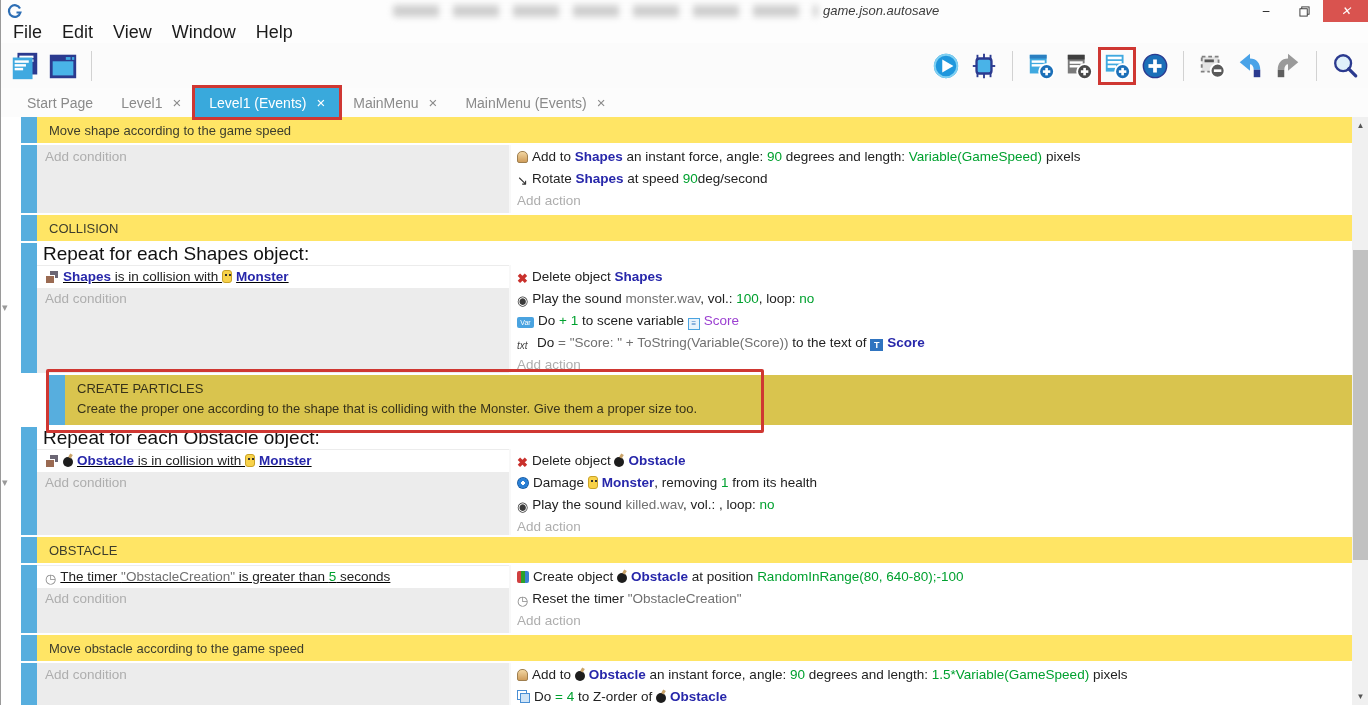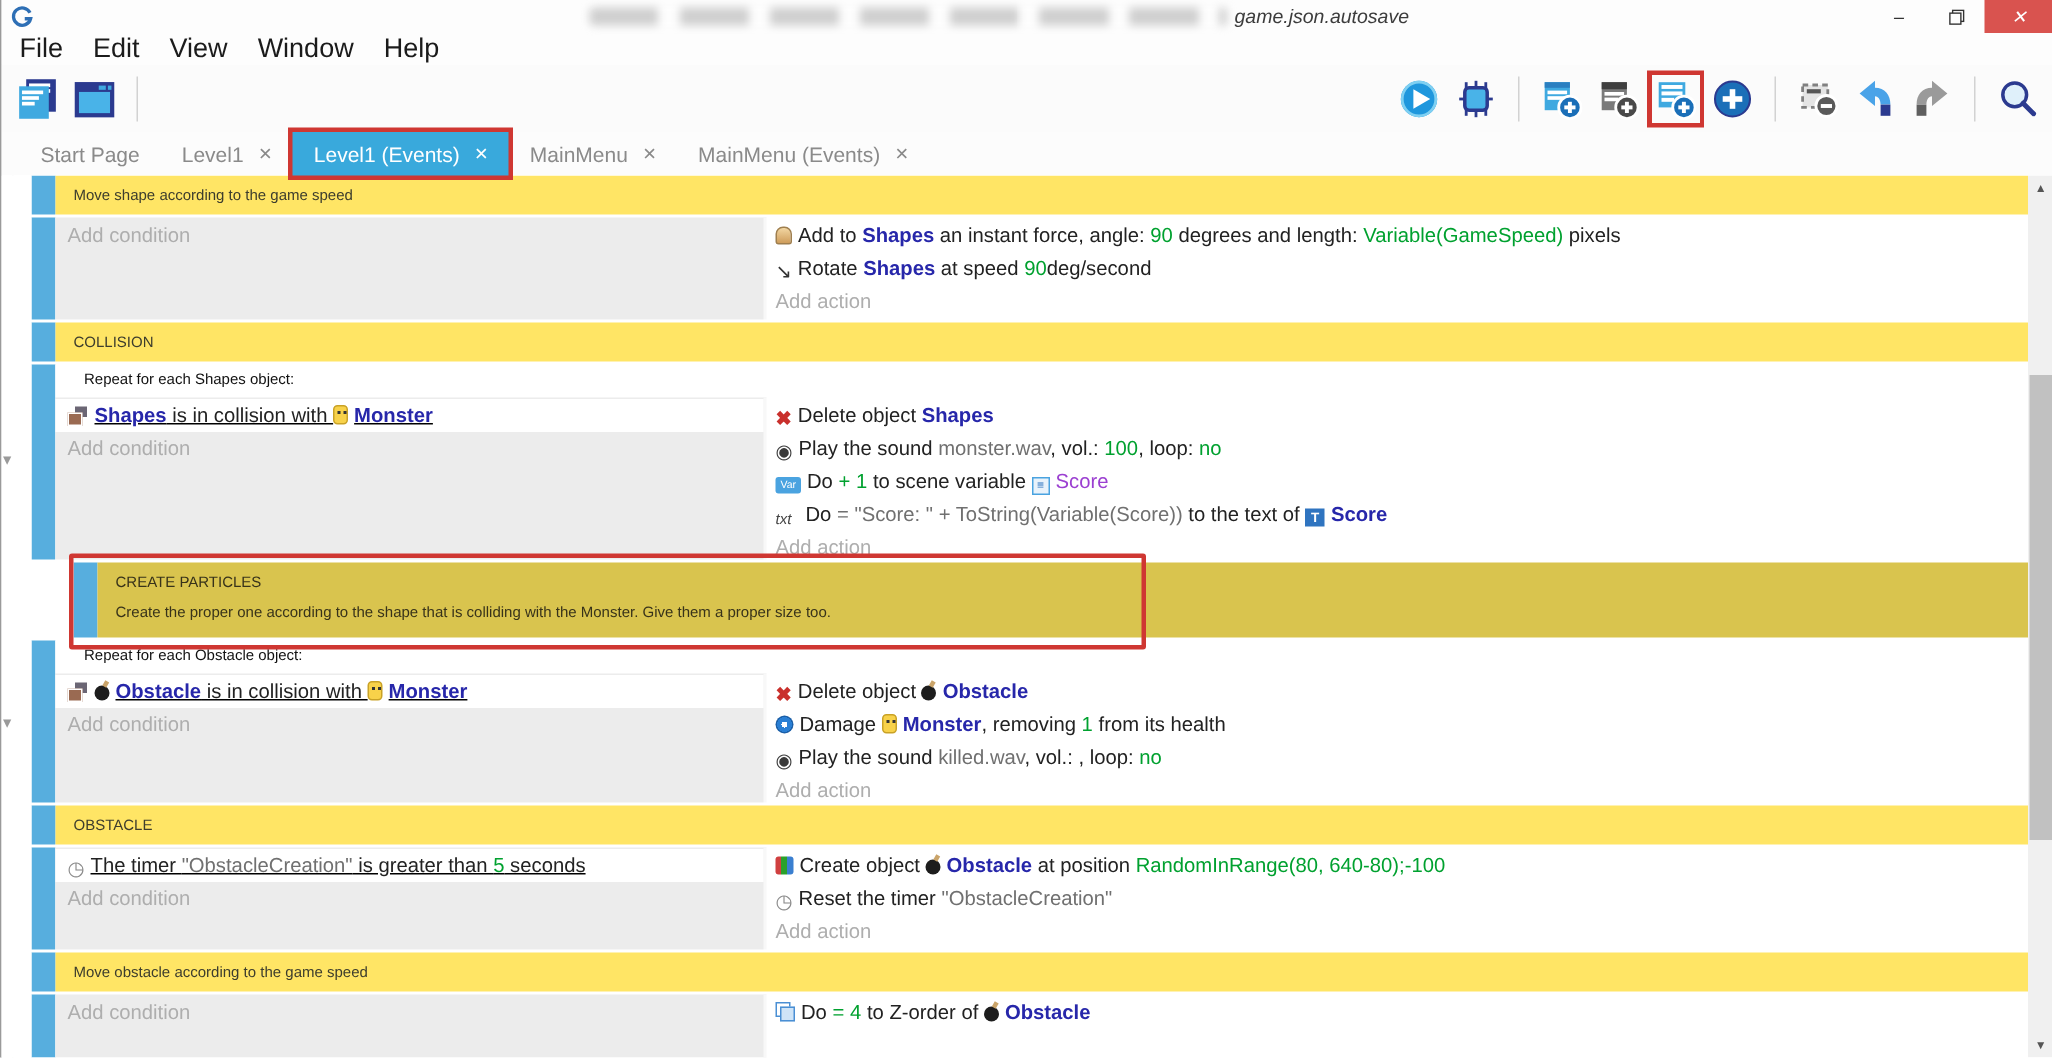--- a/index.html
+++ b/index.html
@@ -42,28 +42,28 @@
   
   .sheet{position:relative;height:588px;background:#fff;overflow:hidden;}
   .sheet-rows{position:absolute;left:0;top:0;right:17px;bottom:0;}
   .sheet-rows::before{content:"";position:absolute;left:7px;top:0;bottom:0;border-left:1px solid #e2e2e2;}
   .block{position:relative;display:flex;box-shadow:0 -2px 0 0 #fff;}
   .block::before{content:"";position:absolute;left:5px;top:1px;width:12px;border-top:1px solid #bdbdbd;}
   .gut{width:20px;flex:none;background:#fff;position:relative;}
   .gut.wide{width:48px;}
   .strip{width:16px;flex:none;background:#57aede;}
   .fold{position:absolute;left:1px;top:45%;color:#9a9a9a;font-size:11px;line-height:10px;}
-  .cbody{flex:1;background:#ffe565;color:#3d3d2d;font-size:10px;padding:4px 0 0 12px;line-height:20px;}
+  .cbody{flex:1;background:#ffe565;color:#3d3d2d;font-size:13px;padding:4px 0 0 12px;line-height:20px;}
   .block.sel .cbody{background:#d9c44e;color:#38331a;}
   .cmt-title{display:block;}
   .cmt-text{display:block;}
   .annot{position:absolute;left:45px;top:-6px;width:712px;height:58px;border:3px solid #cf3732;
          border-radius:2px;pointer-events:none;z-index:4;}
   .ebody{flex:1;display:flex;flex-direction:column;background:#fff;}
-  .rep-head{height:22px;line-height:22px;font-size:10px;color:#111;padding-left:19px;background:#fff;}
+  .rep-head{height:22px;line-height:22px;font-size:19px;color:#111;padding-left:6px;background:#fff;}
   .erow{flex:1;display:flex;min-height:0;}
   .conds{width:474px;flex:none;background:#ececec;border-right:2px solid #f8f8f8;padding-top:1px;box-sizing:border-box;}
   .acts{flex:1;background:#fff;padding-top:1px;}
   .cond-row,.act-row,.add-line{height:22px;line-height:22px;font-size:13.5px;white-space:nowrap;overflow:hidden;}
   .cond-row{background:#fff;padding-left:8px;text-decoration:underline;}
   .act-row{padding-left:6px;color:#222;}
   .add-line{color:#aeaeae;padding-left:8px;}
   .acts .add-line{padding-left:6px;}
 
   .seg-p{color:#222;}
@@ -401,20 +401,21 @@
         </div>
         <div class="block evt" style="height: 46px;">
           <div class="gut"></div>
           <div class="strip"></div>
           <div class="ebody">
             <div class="erow">
               <div class="conds">
                 <div class="add-line">Add condition</div>
               </div>
               <div class="acts">
+                <div class="act-row"><span class="mi force-icon"></span><span class="seg-p">Add to </span><span class="mi bomb-icon"></span><span class="seg-o">Obstacle</span><span class="seg-p"> an instant force, angle: </span><span class="seg-g">90</span><span class="seg-p"> degrees and length: </span><span class="seg-g">1.5*Variable(GameSpeed)</span><span class="seg-p"> pixels</span></div>
                 <div class="act-row"><span class="mi zorder-icon"></span><span class="seg-p">Do </span><span class="seg-g">= 4</span><span class="seg-p"> to Z-order of </span><span class="mi bomb-icon"></span><span class="seg-o">Obstacle</span></div>
               </div>
             </div>
           </div>
         </div>
       </div>
     <div class="vscroll">
       <div class="sa up">▲</div>
       <div class="thumb"></div>
       <div class="sa dn">▼</div>

